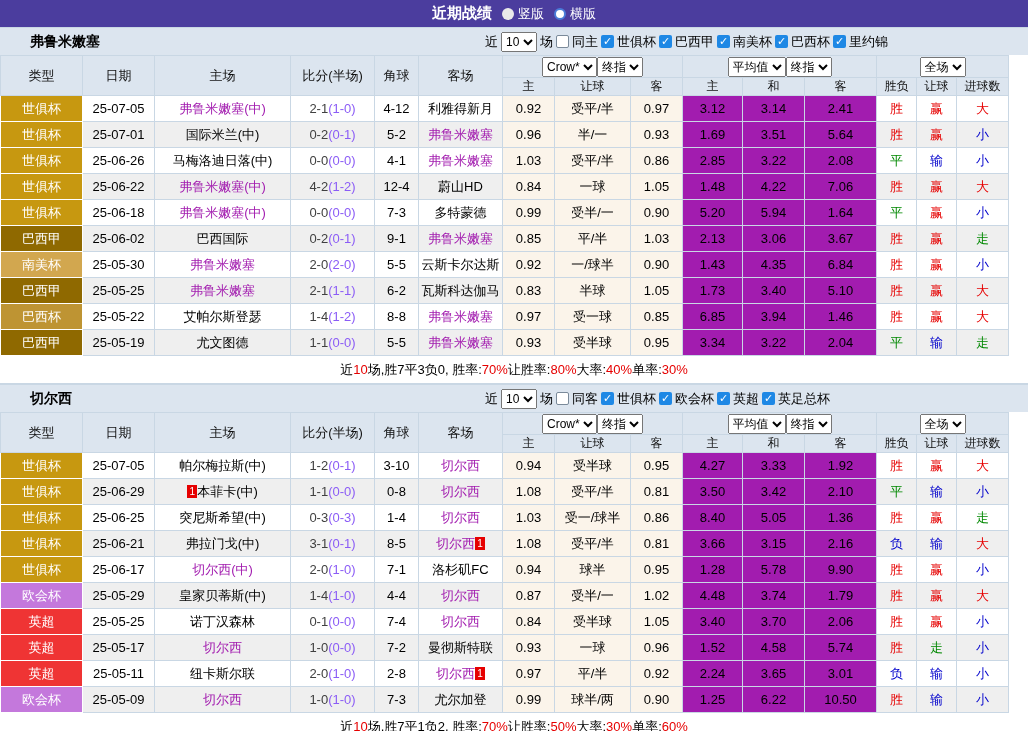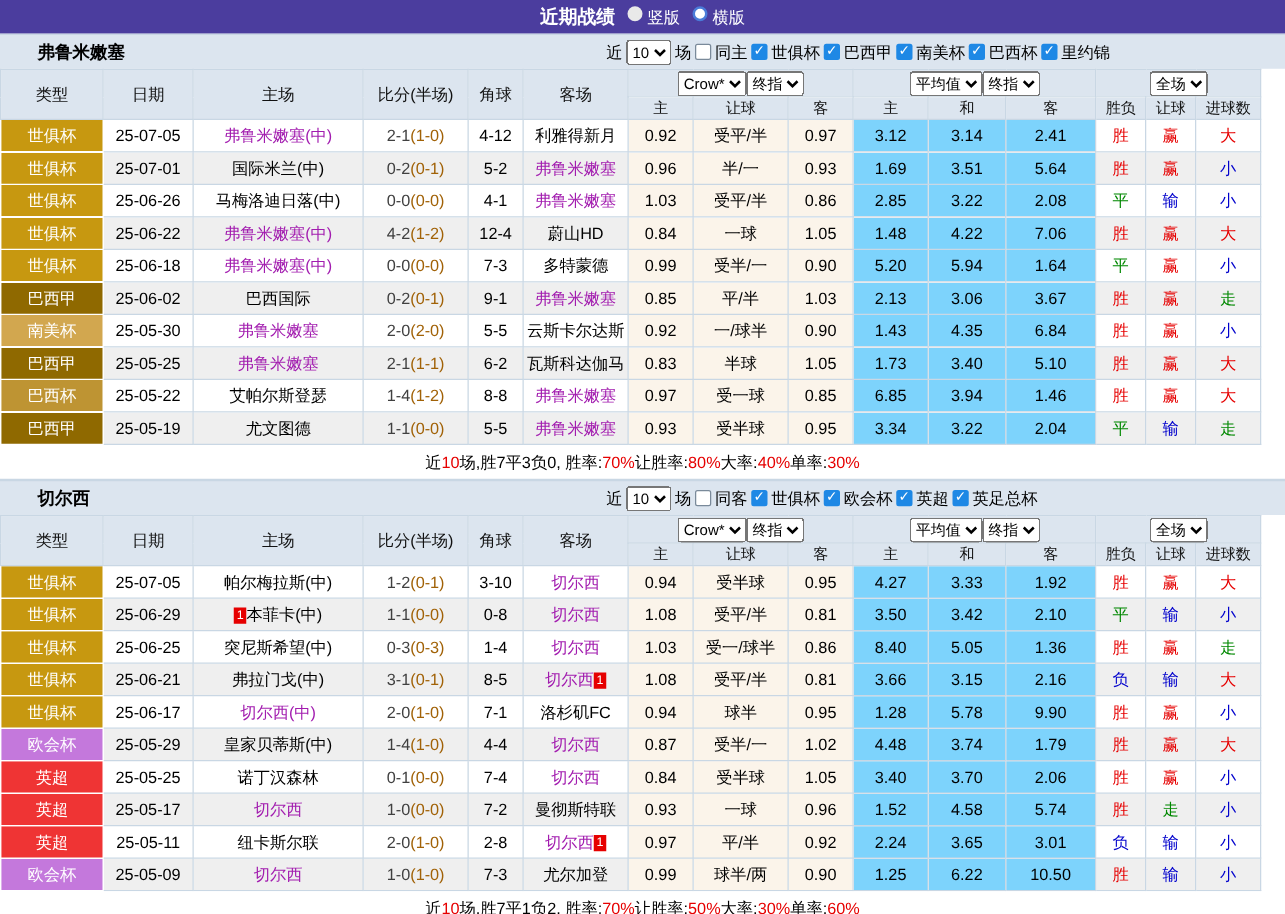--- a/index.html
+++ b/index.html
@@ -1,41 +1,41 @@
 <!DOCTYPE html>
 <html><head>
 <meta charset="utf-8">
 <style>
   html,body{margin:0;padding:0;background:#fff;}
   body{width:1028px;font-family:"Liberation Sans","DejaVu Sans",sans-serif;color:#000;}
   .title-bar{height:27px;background:#4B3D9E;display:flex;justify-content:center;align-items:center;gap:10px;color:#fff;}
   .title-bar .title{font-weight:bold;font-size:15px;}
-  .radio-item{display:inline-flex;align-items:flex-start;gap:4px;font-size:13px;cursor:pointer;}
+  .radio-item{display:inline-flex;align-items:center;gap:4px;font-size:13px;cursor:pointer;}
   .rc{width:12px;height:12px;border-radius:50%;background:#e9e9e9;display:inline-block;box-sizing:border-box;}
   .rc.sel{background:#fff;border:2px solid #4a7bd8;}
   .section-bar{height:27px;background:#DCE5EF;display:flex;align-items:center;font-size:13px;border-top:1px solid #c9d7e4;}
   .team-name{font-weight:bold;margin-left:30px;width:455px;text-align:left;font-size:14px;}
   .filters{display:flex;align-items:center;gap:3px;}
   .cbx{width:13px;height:13px;display:inline-block;box-sizing:border-box;vertical-align:middle;cursor:pointer;}
   .cbx.on{background:#1E88E5;color:#fff;font-size:11px;line-height:13px;text-align:center;border-radius:2px;font-weight:bold;}
   .cbx.off{background:#fff;border:1px solid #7a8a9a;border-radius:2px;}
   select{font-size:12px;height:20px;font-family:"Liberation Sans",sans-serif;}
   table{border-collapse:collapse;table-layout:fixed;width:848px;}
   th,td{border:1px solid #C9D7E4;text-align:center;height:25px;font-size:13px;white-space:nowrap;overflow:hidden;padding:0;}
   thead th{background:#DCE5EF;font-weight:normal;color:#111;}
   thead tr.selrow th{height:21px;}
   thead tr.subrow th{height:17px;font-size:12px;}
   td.type{color:#fff;border-color:#fff;font-size:13px;}
   tr.alt td.plain{background:#EFEFEF;}
   td.plain{background:#fff;}
   td.crow{background:#FBF4EA;}
-  td.avg{background:#7dd3fc;}
+  td.avg{background:#a21caf;}
   .green{color:#a21caf;}
   .score{color:#404040;}
-  .half{color:#a16207;}
+  .half{color:#8b5cf6;}
   .res-r{color:#E60000;}
   .res-g{color:#008800;}
   .res-b{color:#0000CC;}
   .redcard{display:inline-block;background:#E60000;color:#fff;font-size:10px;line-height:13px;width:10px;height:13px;text-align:center;vertical-align:1px;}
   .summary{height:27px;display:flex;justify-content:center;align-items:center;font-size:13px;border-bottom:1px solid #c9d7e4;background:#fff;}
   .summary .red{color:#E60000;}
 </style>
 </head>
 <body>
 

